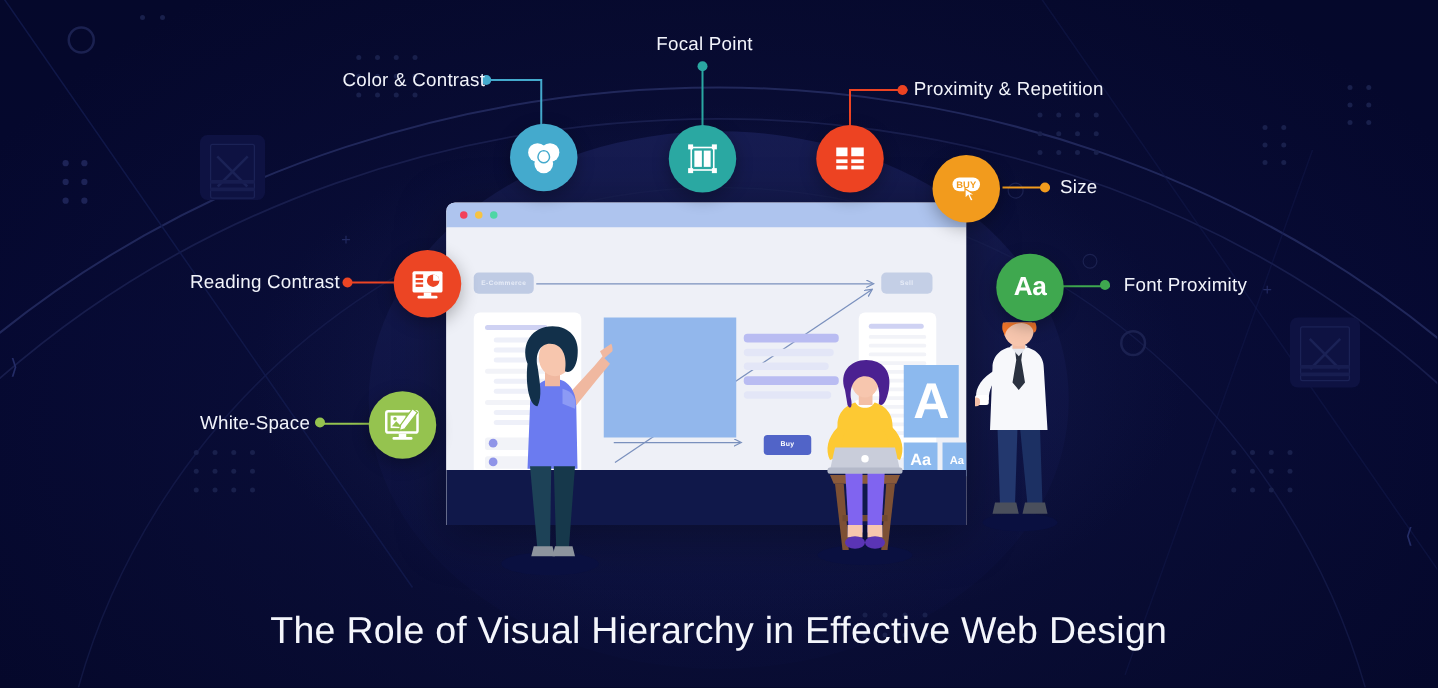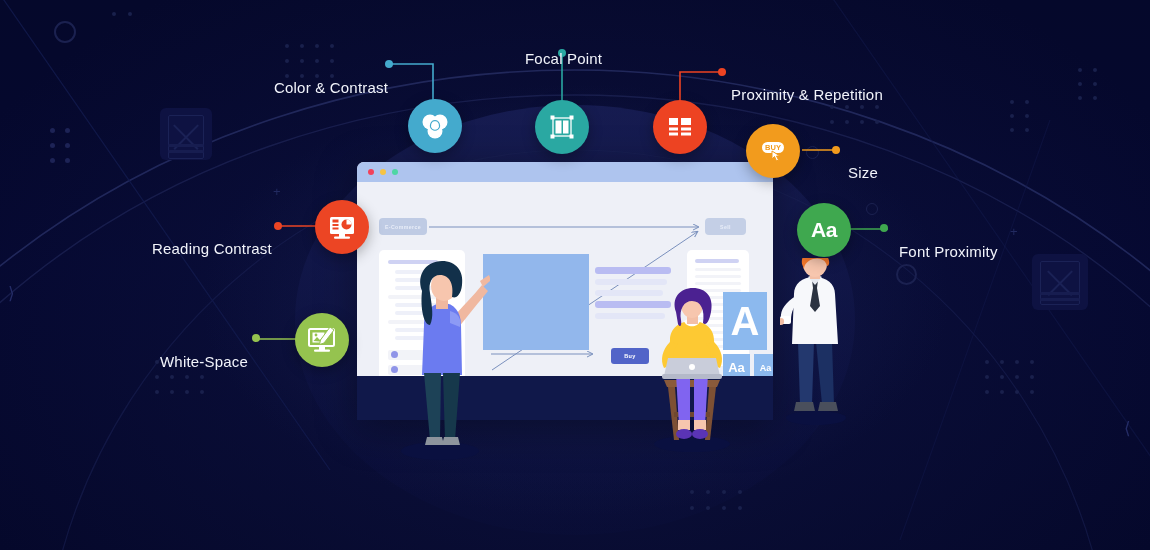--- a/index.html
+++ b/index.html
@@ -87,21 +87,20 @@
 
   
   .node{
     position:absolute;border-radius:50%;
     display:flex;align-items:center;justify-content:center;
     box-shadow:0 4px 14px rgba(0,0,0,.3);
   }
   .label{
     position:absolute;color:#f2f4fb;font-size:15px;white-space:nowrap;
     letter-spacing:.2px;
-    margin-top:23px;
   }
   .conn{position:absolute;}
   .cdot{position:absolute;width:8px;height:8px;border-radius:50%;}
 
   
   .title{
     position:absolute;left:0;right:0;top:488px;text-align:center;
     color:#f4f6fc;font-size:30px;font-weight:400;letter-spacing:.2px;
   }
   .edge-chev{position:absolute;color:#242c66;font-size:17px;line-height:1;}
@@ -505,14 +504,15 @@
       <rect x="3" y="5" width="25" height="17" rx="1.5" fill="none" stroke="#fff" stroke-width="2"></rect>
       <rect x="13" y="23" width="6" height="3" fill="#fff"></rect>
       <rect x="8" y="25.5" width="16" height="2.2" rx="1" fill="#fff"></rect>
       <rect x="6.5" y="8.5" width="12" height="10" fill="#fff"></rect>
       <path d="M7.5,17 l3.5,-4 3,3 2.5,-3 2.5,5 z" fill="#95c34f"></path>
       <circle cx="10" cy="11" r="1.4" fill="#95c34f"></circle>
       <path d="M24,3 l4,3 -10,13 -4.5,1.5 1,-4.5 z" fill="#fff" stroke="#95c34f" stroke-width="1"></path>
     </svg>
   </div>
 
+  <div class="title">The Role of Visual Hierarchy in Effective Web Design</div>
 
 </div>
 
 </body></html>

